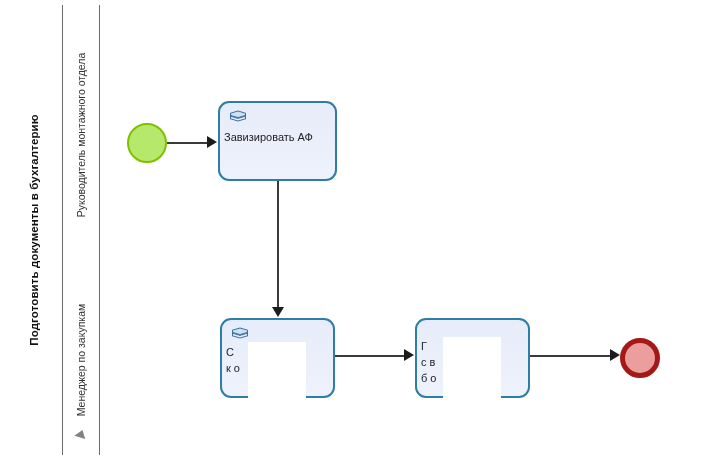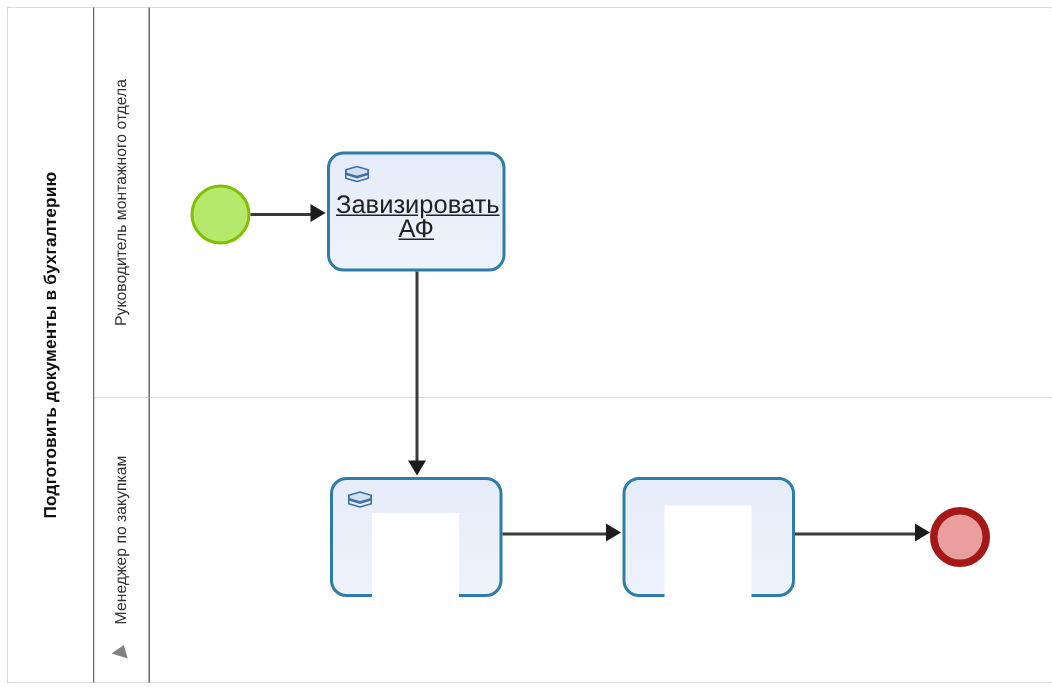--- a/index.html
+++ b/index.html
@@ -30,22 +30,22 @@
   
   .event{position:absolute;border-radius:50%;box-sizing:border-box;}
   .start-event{width:40px;height:40px;background:#b6e86b;border:2px solid #7fc000;}
   .end-event{width:40px;height:40px;background:#eb9e9e;border:5px solid #a51818;}
 
   
   .task{position:absolute;box-sizing:border-box;border-radius:11px;
       background:#eaeffb;border:2px solid #2e7ca8;
       background-image:linear-gradient(#e6ecf9,#eef2fc);}
   .task-label{position:absolute;left:4px;right:4px;top:26px;
-      text-align:center;font-size:17px;color:#222;line-height:16px;
-      white-space:pre-line;text-decoration:underline;}
+      text-align:left;font-size:11px;color:#222;line-height:16px;
+      white-space:pre-line;}
   .task-icon{position:absolute;left:9px;top:7px;width:18px;height:15px;}
 
   
   .occluder{position:absolute;background:#ffffff;}
 
   
   .conn-h{position:absolute;height:0;border-top:2px solid #3a3a3a;}
   .conn-v{position:absolute;width:0;border-left:2px solid #3a3a3a;}
   .arrow-r{position:absolute;width:0;height:0;
       border-top:6px solid transparent;border-bottom:6px solid transparent;

